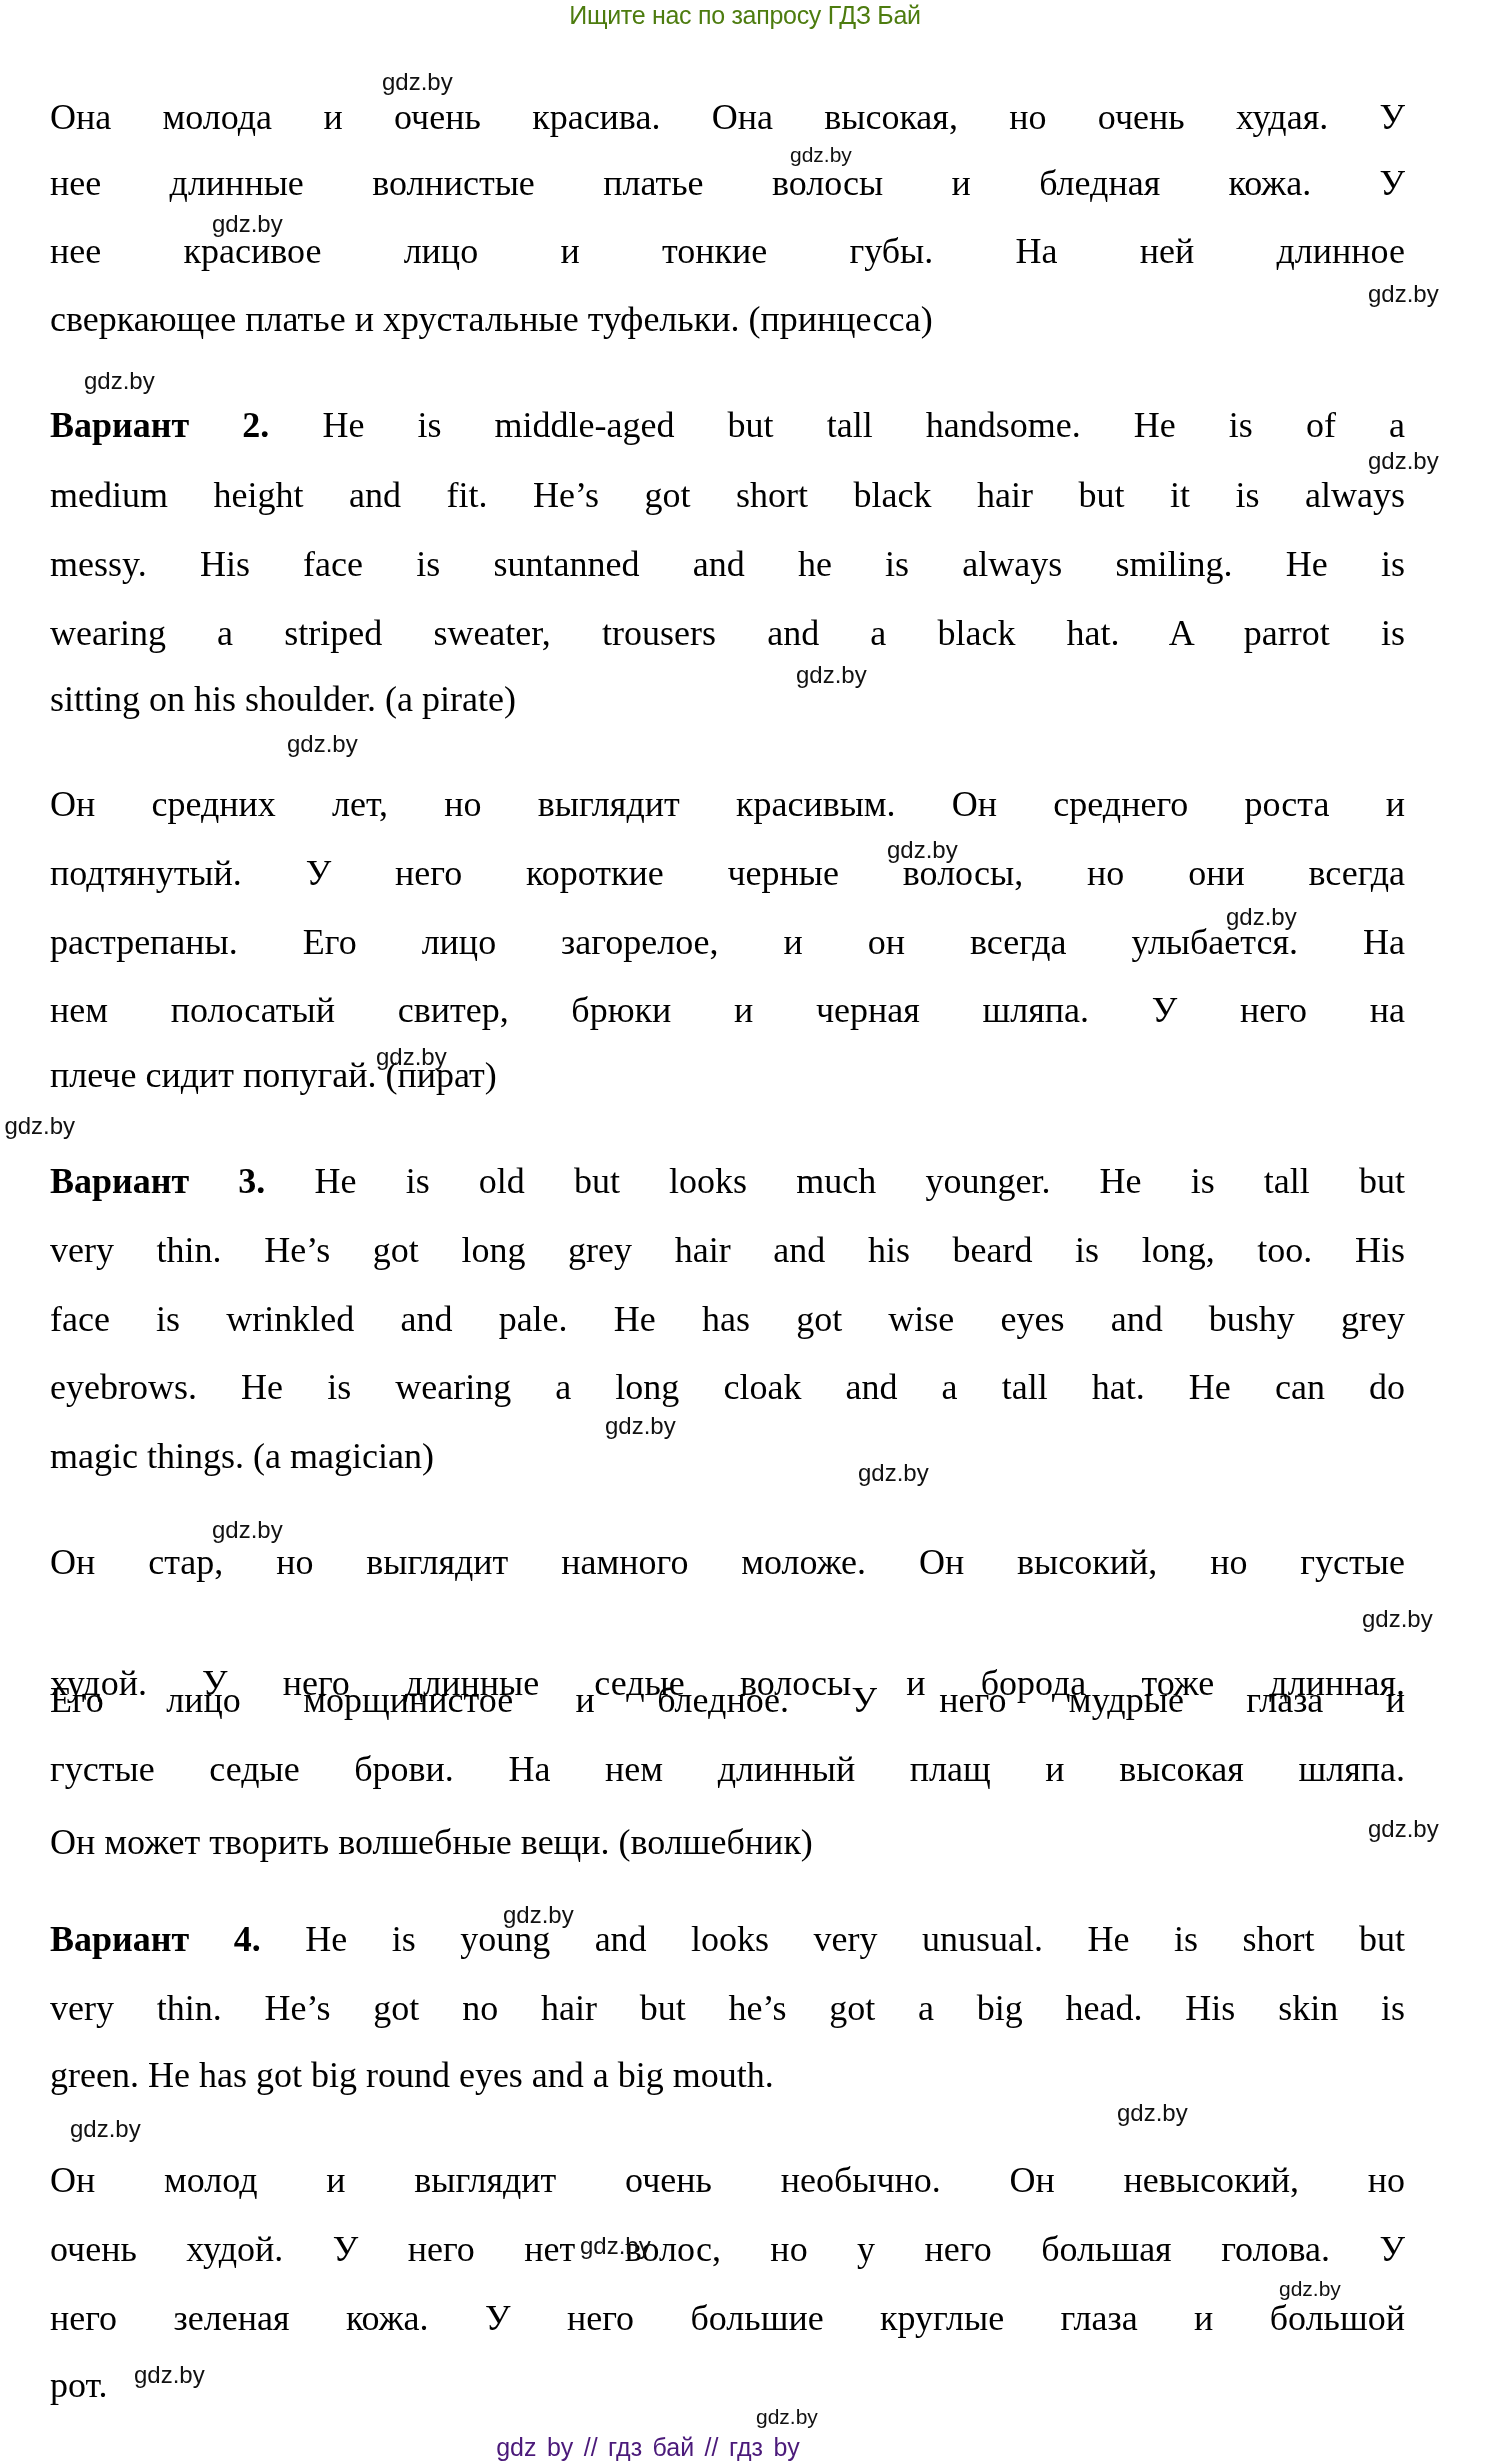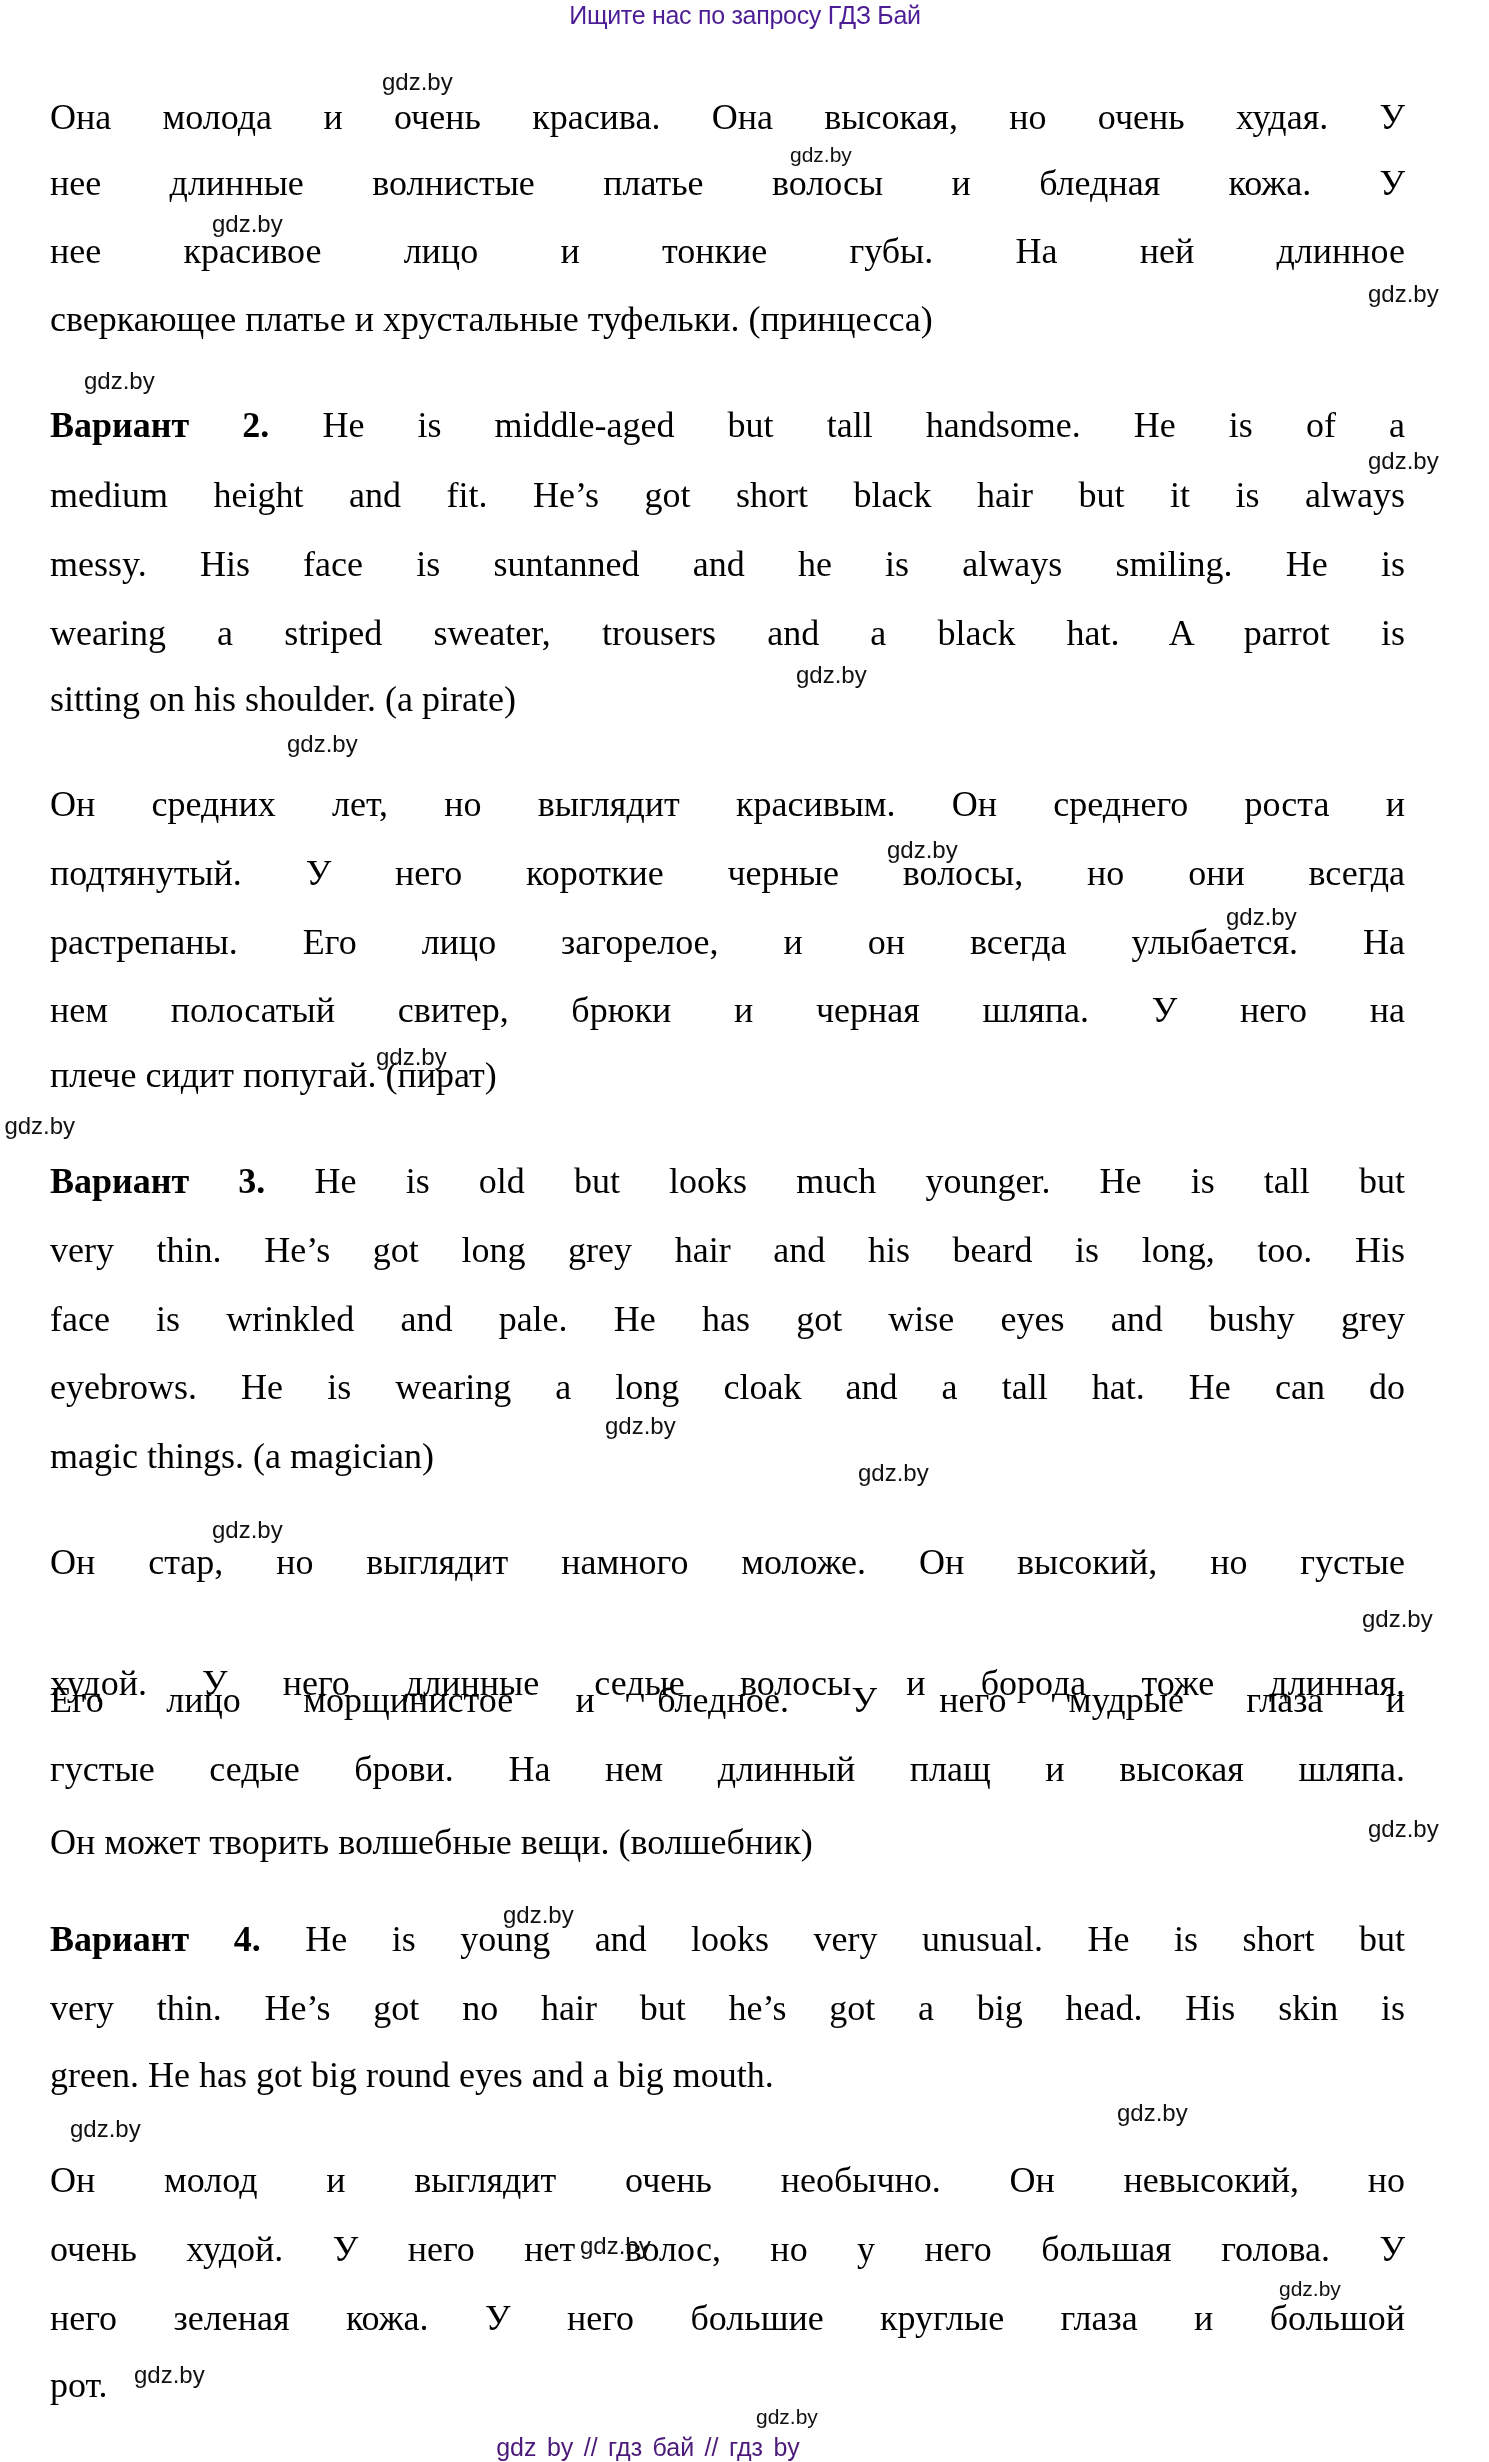--- a/index.html
+++ b/index.html
@@ -16,21 +16,21 @@
   .top-banner {
     position: absolute;
     left: 0;
     top: 0;
     width: 1490px;
     height: 30px;
     text-align: center;
     font-family: "Liberation Sans", sans-serif;
     font-size: 25px;
     line-height: 30px;
-    color: #4c1d95;
+    color: #4d7c0f;
     letter-spacing: -0.3px;
   }
   .text-line {
     position: absolute;
     left: 50px;
     width: 1355px;
     height: 62px;
     font-family: "Liberation Serif", serif;
     font-size: 36px;
     line-height: 62px;

